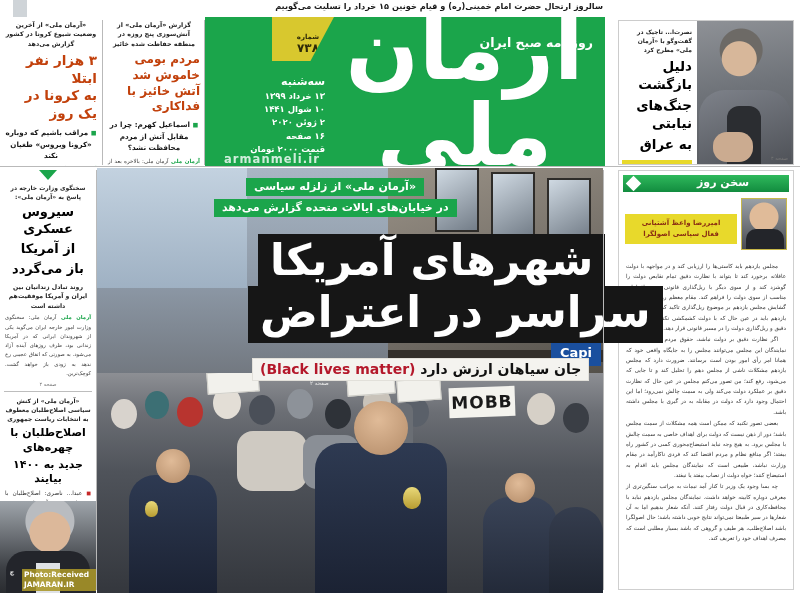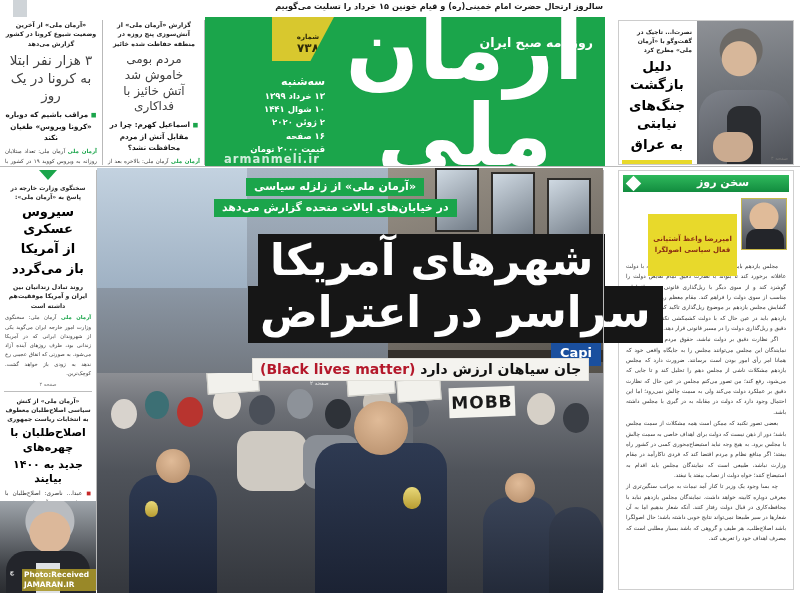--- a/index.html
+++ b/index.html
@@ -83,22 +83,22 @@
   }
   .col-topmid {
     position:absolute; left:103px; top:17px; width:102px; height:150px;
     padding:4px 5px 0 5px; direction:rtl; overflow:hidden;
   }
   .kicker {
     font-size:6.4px; font-weight:bold; color:#222; line-height:1.45;
     text-align:center; margin-bottom:3px;
   }
   .hl-big {
-    font-size:13.5px; font-weight:normal; color:#404040; line-height:1.32;
-    text-align:center; letter-spacing:-0.3px;
+    font-size:13.5px; font-weight:bold; color:#c2410c; line-height:1.32;
+    text-align:right; letter-spacing:-0.3px;
   }
   .hl-big.sm { font-size:12px; }
   .sub-lead {
     font-size:7.2px; font-weight:bold; color:#1a1a1a; line-height:1.55;
     text-align:center; margin-top:4px;
   }
   .bullet-sq { color:#1ba54b; font-size:7px; }
   .body-txt {
     font-size:5.5px; color:#3a3a3a; line-height:1.7; text-align:justify;
     margin-top:4px;
@@ -131,21 +131,21 @@
     position:absolute; left:16px; bottom:4px; width:40px; height:30px;
     background:#cbab90; border-radius:14px;
   }
   .jc-text {
     position:absolute; right:96px; top:0; width:80px; height:145px;
     padding:6px 5px; direction:rtl;
   }
   .jc-kicker { font-size:6px; font-weight:bold; line-height:1.5; text-align:right; color:#222; }
   .jc-title {
     font-size:13.5px; font-weight:bold; line-height:1.3; color:#000;
-    margin-top:4px; text-align:center; letter-spacing:-0.3px;
+    margin-top:4px; text-align:right; letter-spacing:-0.3px;
   }
   .jc-quote {
     margin-top:6px; background:#e8d92b; color:#8a2d12;
     font-size:6.4px; font-weight:bold; line-height:1.6; padding:3px 3px;
     text-align:right;
   }
   .jc-page { position:absolute; right:5px; bottom:3px; font-size:5px; color:#777; }
 
   
   .right-col {
@@ -174,23 +174,23 @@
     position:absolute; right:0; top:0; width:46px; height:52px;
     border:1px solid #c8b84a; background:
       radial-gradient(circle at 50% 36%, #e0bb99 0 14px, rgba(0,0,0,0) 15px),
       linear-gradient(180deg,#9aa0a6 0%, #4a4d52 100%);
   }
   .sr-avatar .sr-av-sh {
     position:absolute; left:4px; bottom:0; width:38px; height:20px;
     background:#23252a; border-radius:10px 10px 0 0;
   }
   .sr-author {
-    position:absolute; right:50px; top:16px; width:89px;
+    position:absolute; right:50px; top:16px; width:112px;
     background:#e8d92b; color:#8a2d12; font-size:7px; font-weight:bold;
-    line-height:1.55; text-align:center; padding:20px 2px;
+    line-height:1.55; text-align:center; padding:4px 2px;
   }
   .sr-body {
     margin:5px 7px 0 7px; font-size:5.6px; color:#333;
     line-height:1.85; text-align:justify; direction:rtl;
   }
   .sr-body p { margin-bottom:1px; text-indent:8px; }
 
   
   .left-col {
     position:absolute; left:0; top:168px; width:96px; height:425px;

